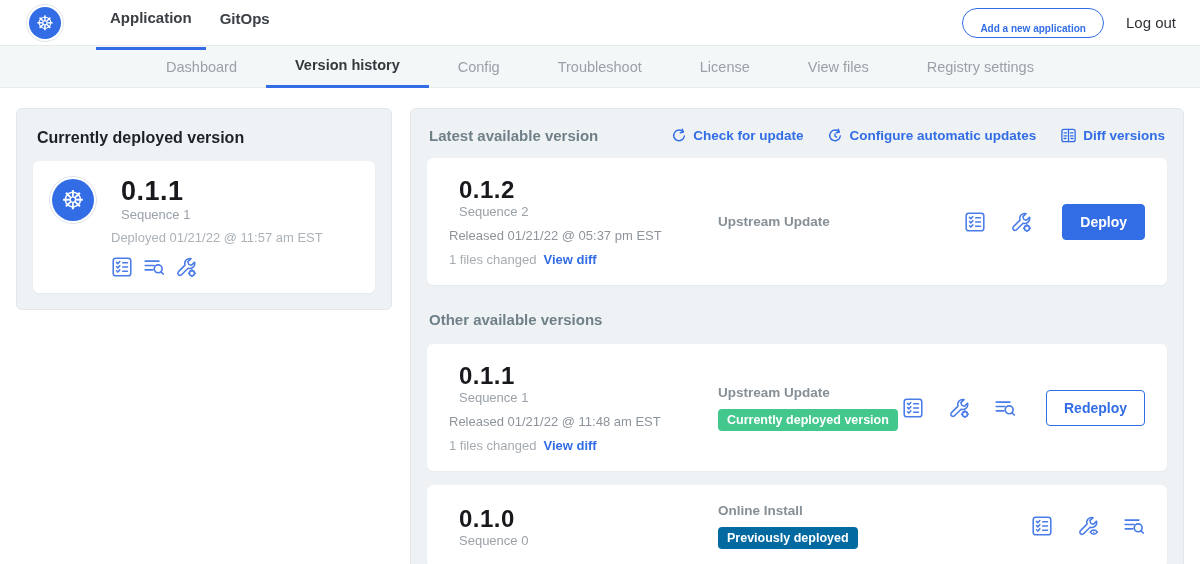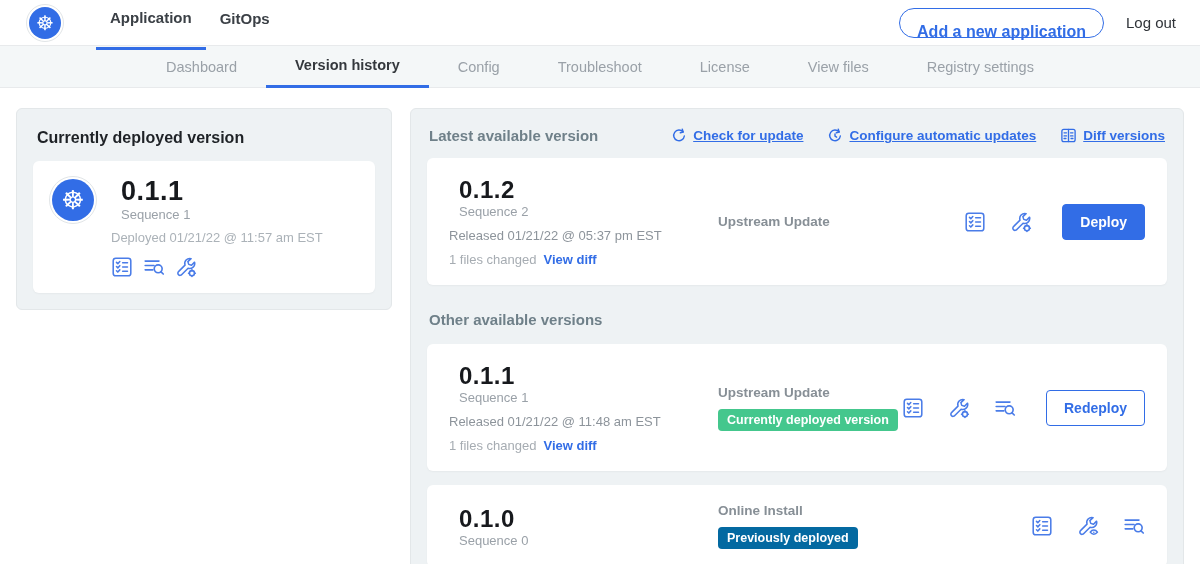--- a/index.html
+++ b/index.html
@@ -5,21 +5,21 @@
   * { margin:0; padding:0; box-sizing:border-box; }
   html,body { width:1200px; height:564px; background:#fff; font-family:"Liberation Sans", sans-serif; }
 
   
   .topnav { height:46px; display:flex; align-items:center; padding:0 24px 0 26px; border-bottom:1px solid #e8eaec; background:#fff; }
   .logo-ring { width:38px; height:38px; border-radius:50%; background:#fff; border:1px solid #e1e5e7; display:flex; align-items:center; justify-content:center; margin-right:32px; }
   .logo-circle { width:32px; height:32px; border-radius:50%; background:#326de6; color:#fff; font-size:20px; line-height:1; display:flex; align-items:center; justify-content:center; }
   .toptab { height:54px; line-height:46px; padding:0 14px; font-size:15px; font-weight:700; color:#3b4046; cursor:pointer; }
   .toptab.active { border-bottom:3px solid #326de6; line-height:43px; }
   .topnav-spacer { flex:1; }
-  .pill-btn { height:30px; padding:14px 17px; border:1px solid #326de6; border-radius:16px; background:#fff; color:#326de6; font-weight:700; font-size:16px; font-family:inherit; cursor:pointer; margin-right:22px; }
+  .pill-btn { height:30px; padding:14px 17px; border:1px solid #326de6; border-radius:16px; background:#fff; color:#326de6; font-weight:700; font-size:10px; font-family:inherit; cursor:pointer; margin-right:22px; }
   .logout { font-size:15px; color:#2f3338; cursor:pointer; }
 
   
   .subnav { height:42px; background:#f4f7f8; border-bottom:1px solid #e8eaec; display:flex; justify-content:center; }
   .subtab { height:42px; line-height:42px; padding:0 29px; font-size:14.5px; color:#9aa1a8; cursor:pointer; }
   .subtab.active { color:#34383d; font-weight:700; border-bottom:3px solid #326de6; line-height:39px; }
 
   
   main { display:flex; align-items:flex-start; gap:18px; padding:20px 16px; }
 
@@ -35,21 +35,21 @@
   .deployed-at { font-size:13px; color:#abb2b8; margin:8px 0 11px; }
   .icon-row { display:flex; align-items:center; gap:10px; color:#4a7ce8; }
   .icn { display:inline-flex; cursor:pointer; color:#4a7ce8; }
   .icn svg { display:block; }
 
   
   .versions-panel { flex:1; background:#eef2f4; border:1px solid #e3e7e9; border-radius:6px; padding:12px 16px 18px; }
   .panel-head { display:flex; align-items:center; justify-content:space-between; margin:6px 2px 14px; }
   .panel-head h3, .other-head { font-size:15px; font-weight:600; color:#6f8089; }
   .head-actions { display:flex; align-items:center; gap:24px; }
-  .head-link { display:flex; align-items:center; gap:6px; color:#326de6; font-size:13.5px; font-weight:700; cursor:pointer;text-decoration:underline; }
+  .head-link { display:flex; align-items:center; gap:6px; color:#326de6; font-size:13.5px; font-weight:700; cursor:pointer; }
 
   .vcard { background:#fff; border-radius:6px; padding:18px 22px; display:flex; align-items:center; box-shadow:0 1px 2px rgba(0,0,0,.04); }
   .other-head { margin:26px 2px 16px; }
   .vcard + .vcard { margin-top:14px; }
   .vc-left { width:255px; flex:0 0 auto; }
   .vc-ver { font-size:24px; font-weight:800; color:#17191d; letter-spacing:.5px; }
   .vc-released { font-size:13px; color:#8d949b; margin-top:9px; }
   .vc-files-row { font-size:13px; margin-top:9px; color:#a6acb2; }
   .view-diff { color:#326de6; font-weight:700; margin-left:7px; cursor:pointer; }
   .vc-mid { flex:1; padding-left:14px; }

